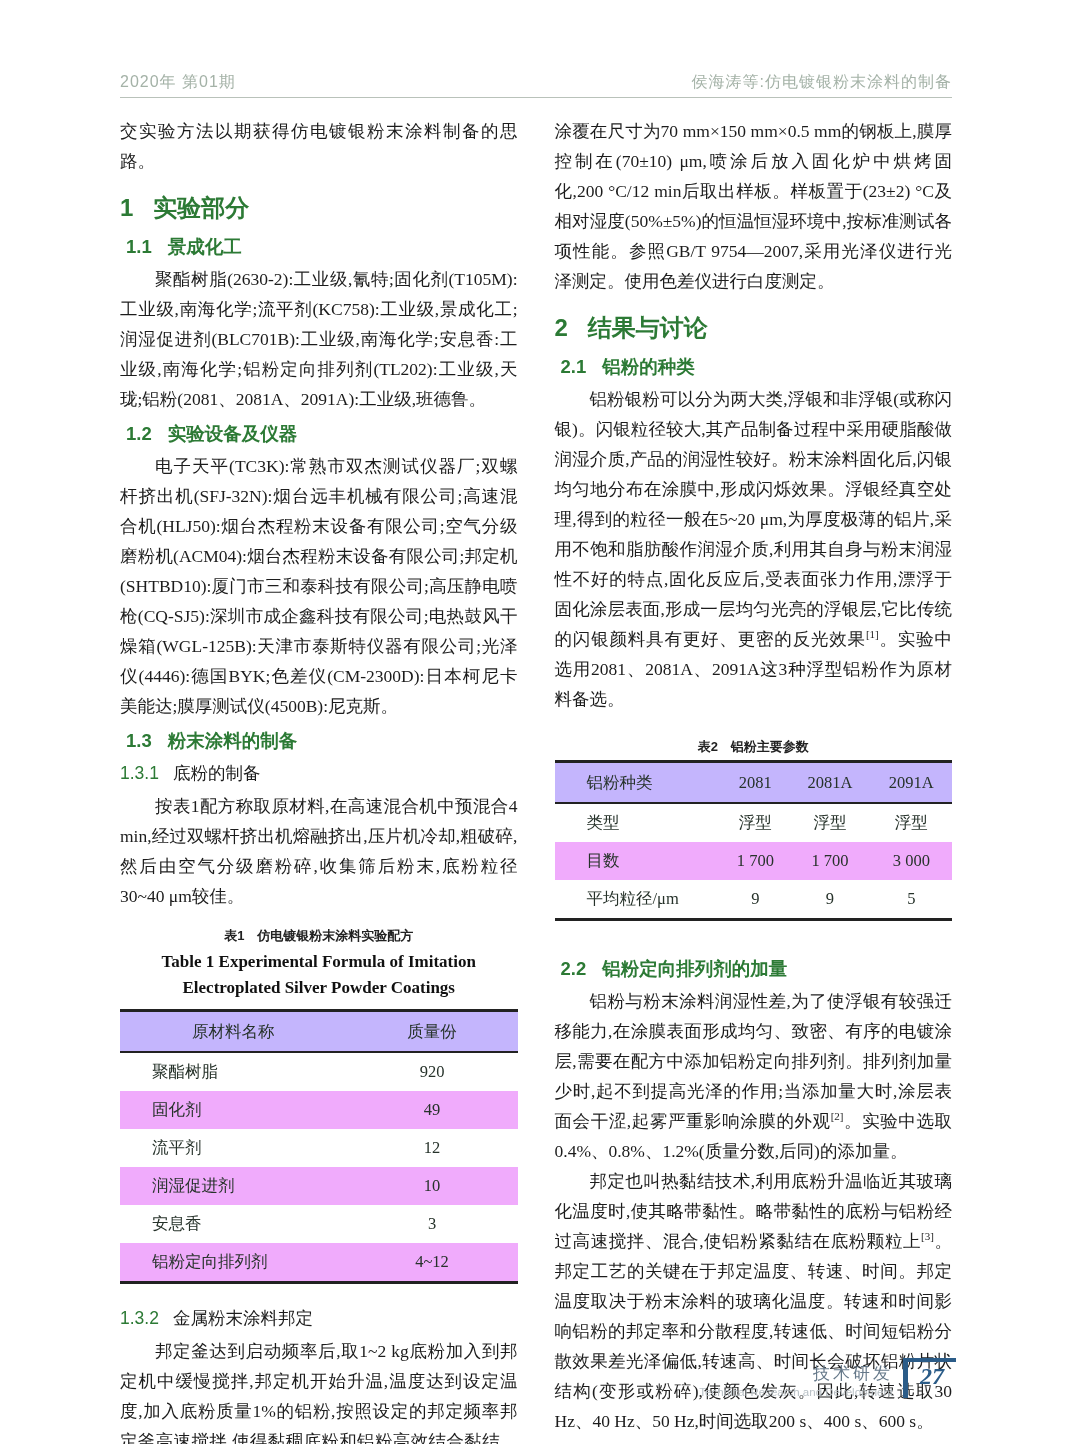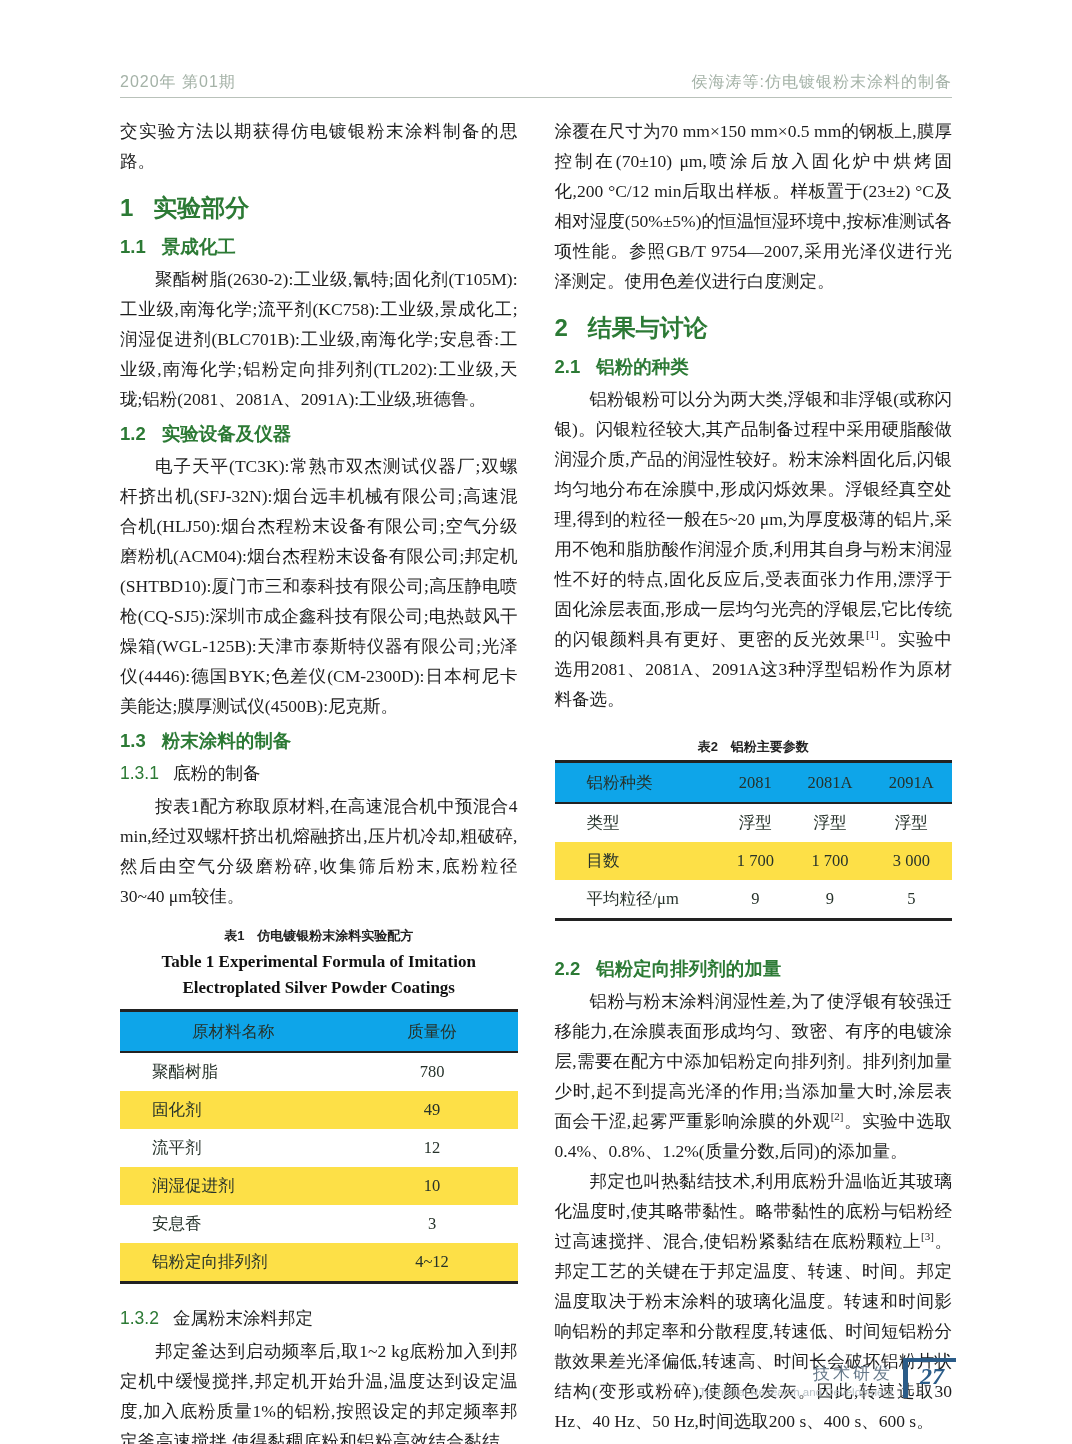--- a/index.html
+++ b/index.html
@@ -25,21 +25,21 @@
   
   .h1{
     font-family:"Liberation Sans","DejaVu Sans",sans-serif;
     font-size:24px;font-weight:bold;color:#2c7a35;
     margin:16px 0 10px 0;display:flex;align-items:baseline;
   }
   .h1 .num{margin-right:20px;}
   .h2{
     font-family:"Liberation Sans","DejaVu Sans",sans-serif;
     font-size:18.5px;font-weight:bold;color:#2c7a35;
-    margin:7px 0 5px 0;display:flex;align-items:baseline;
+    margin:7px 0 5px 6px;display:flex;align-items:baseline;
   }
   .h2 .num{margin-right:16px;}
   .h3{
     font-size:17.5px;font-weight:normal;color:#1c1c1c;
     margin:5px 0 3px 0;display:flex;align-items:baseline;line-height:30px;
   }
   .h3 .num{color:#2c7a35;margin-right:14px;font-family:"Liberation Sans","DejaVu Sans",sans-serif;}
   
   .tcap-zh{
     text-align:center;font-family:"Liberation Sans","DejaVu Sans",sans-serif;
@@ -49,25 +49,25 @@
     text-align:center;font-family:"Liberation Serif","DejaVu Serif",serif;
     font-weight:bold;font-size:17px;color:#111;margin:0 0 8px 0;line-height:26px;
   }
   
   table.ptable{
     width:100%;border-collapse:collapse;
     border-top:3px solid #222;border-bottom:3px solid #222;
     font-size:16.5px;
   }
   table.ptable th{
-    background:#0ea5e9;font-weight:normal;height:37px;
+    background:#c4b5fd;font-weight:normal;height:37px;
     border-bottom:2px solid #222;color:#26322a;
   }
   table.ptable td{height:36px;color:#26322a;}
-  table.ptable tr.alt{background:#fde047;}
+  table.ptable tr.alt{background:#f0abfc;}
   .cell-left{text-align:left;padding-left:32px;}
   .cell-center{text-align:center;}
   
   .pagefoot{
     position:absolute;right:116px;top:1358px;
     display:flex;align-items:flex-start;
   }
   .foot-text{text-align:right;margin-right:10px;padding-top:4px;}
   .foot-zh{
     font-family:"Liberation Sans","DejaVu Sans",sans-serif;
@@ -137,21 +137,21 @@
       <table class="ptable">
         <thead>
           <tr>
             <th class="cell-center" style="width:57%">原材料名称</th>
             <th class="cell-center">质量份</th>
           </tr>
         </thead>
         <tbody>
           <tr>
             <td class="cell-left">聚酯树脂</td>
-            <td class="cell-center">780</td>
+            <td class="cell-center">920</td>
           </tr>
           <tr class="alt">
             <td class="cell-left">固化剂</td>
             <td class="cell-center">49</td>
           </tr>
           <tr>
             <td class="cell-left">流平剂</td>
             <td class="cell-center">12</td>
           </tr>
           <tr class="alt">

